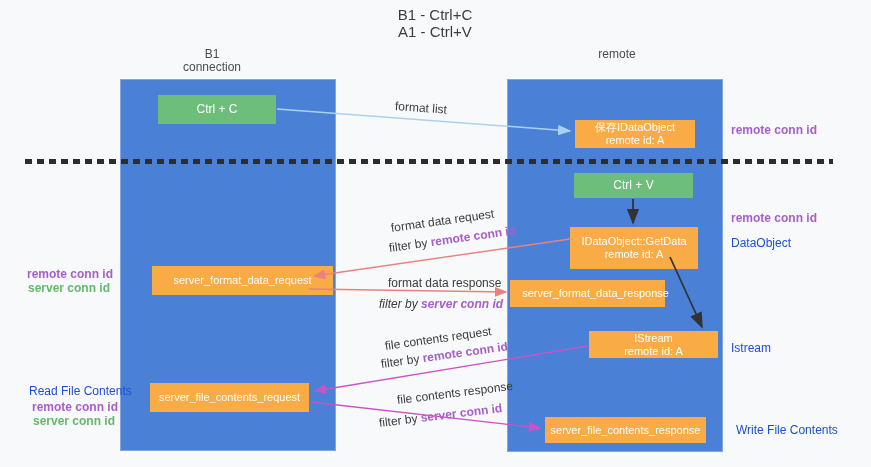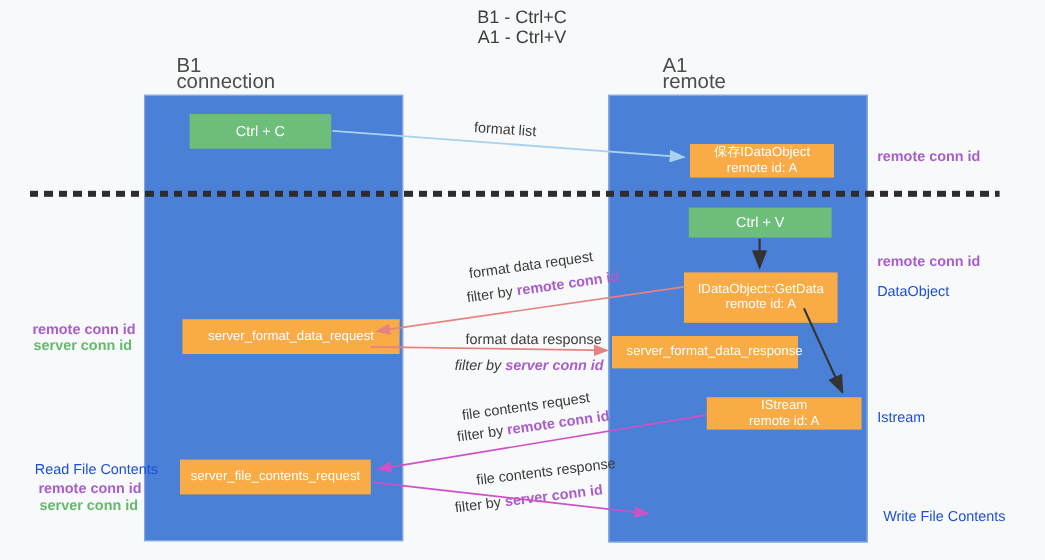--- a/index.html
+++ b/index.html
@@ -1,20 +1,20 @@
 <!DOCTYPE html>
 <html><head>
 <meta charset="utf-8">
 <style>
   html,body{margin:0;padding:0;background:#f8f9fa;}
   .stage{position:relative;width:871px;height:467px;background:#f8f9fa;
          font-family:"Liberation Sans",sans-serif;overflow:hidden;}
   .title{position:absolute;left:355px;top:6px;width:160px;text-align:center;
          font-size:15px;line-height:17px;color:#3d3d3d;}
-  .colhdr{position:absolute;width:130px;font-size:17px;
+  .colhdr{position:absolute;width:130px;text-align:center;font-size:12px;
           line-height:13px;color:#4c4c4c;}
   .col{position:absolute;background:#4b80d7;border:1px solid #83a5e1;box-sizing:border-box;}
   .dash{position:absolute;left:25px;top:159px;width:808px;height:5px;
         background:repeating-linear-gradient(90deg,#2d2d2d 0 7px,transparent 7px 12px);}
   .box{position:absolute;display:flex;flex-direction:column;align-items:center;
        justify-content:center;color:#fff;font-size:11px;
        line-height:13px;box-sizing:border-box;white-space:nowrap;}
   .green{background:#6dbe7b;}
   .orange{background:#f9ab45;}
   .lbl{position:absolute;white-space:nowrap;font-size:12px;color:#3b3b3b;}
@@ -32,21 +32,20 @@
   <div class="title">
     <div>B1 - Ctrl+C</div>
     <div>A1 - Ctrl+V</div>
   </div>
 
   <div class="colhdr" style="left:147px;top:48px;">
     <div>B1</div>
     <div>connection</div>
   </div>
   <div class="colhdr" style="left:552px;top:48px;">
-    <div>A1</div>
     <div>remote</div>
   </div>
 
   <div class="col" style="left:120px;top:79px;width:216px;height:372px;"></div>
   <div class="col" style="left:507px;top:79px;width:216px;height:373px;"></div>
 
   <div class="dash"></div>
 
   <div class="box green" style="left:158px;top:95px;width:118px;height:29px;font-size:12px;">
     <div>Ctrl + C</div>
@@ -68,20 +67,23 @@
   <div class="box orange" style="left:570px;top:227px;width:128px;height:42px;">
     <div>IDataObject::GetData</div>
     <div>remote id: A</div>
   </div>
   <div class="box orange" style="left:510px;top:280px;width:155px;height:27px;padding-left:16px;">
     <div>server_format_data_response</div>
   </div>
   <div class="box orange" style="left:589px;top:331px;width:129px;height:27px;">
     <div>IStream</div>
     <div>remote id: A</div>
+  </div>
+  <div class="box orange" style="left:545px;top:417px;width:161px;height:26px;">
+    <div>server_file_contents_response</div>
   </div>
 
   <div class="lbl pb" style="left:731px;top:123px;">remote conn id</div>
   <div class="lbl pb" style="left:731px;top:211px;">remote conn id</div>
   <div class="lbl blk" style="left:731px;top:236px;">DataObject</div>
   <div class="lbl blk" style="left:731px;top:341px;">Istream</div>
   <div class="lbl blk" style="left:736px;top:423px;">Write File Contents</div>
 
   <div class="lbl pb" style="left:27px;top:267px;">remote conn id</div>
   <div class="lbl gb" style="left:28px;top:281px;">server conn id</div>

